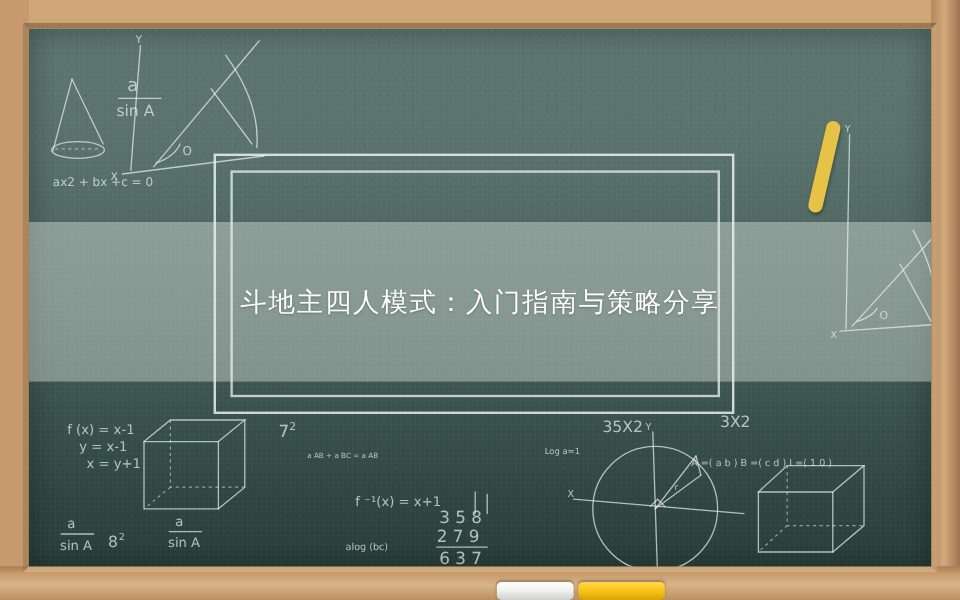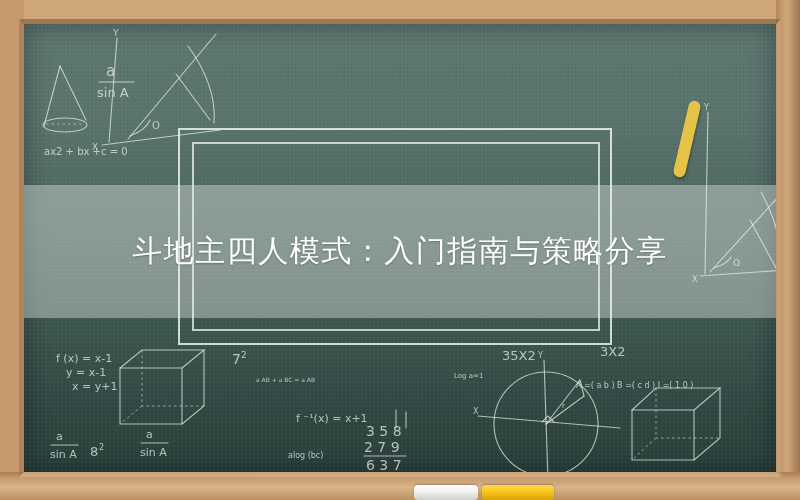--- a/index.html
+++ b/index.html
@@ -106,21 +106,21 @@
 
   
   .band{
     position:absolute;left:0;top:161px;width:752px;height:133px;
     background:rgba(232,237,233,.40);
   }
   .title{
     position:absolute;left:0;top:161px;width:752px;height:133px;
     display:flex;align-items:center;justify-content:center;
     color:#ffffff;
-    font-size:30px;
+    font-size:22px;
     letter-spacing:1.5px;
     font-family:Liberation Sans, sans-serif;
     text-shadow:0 1px 2px rgba(0,0,0,.25);
     white-space:nowrap;
   }
 
   
   .chalk-stick{
     position:absolute;left:657px;top:76px;width:12px;height:78px;
     border-radius:6px;

